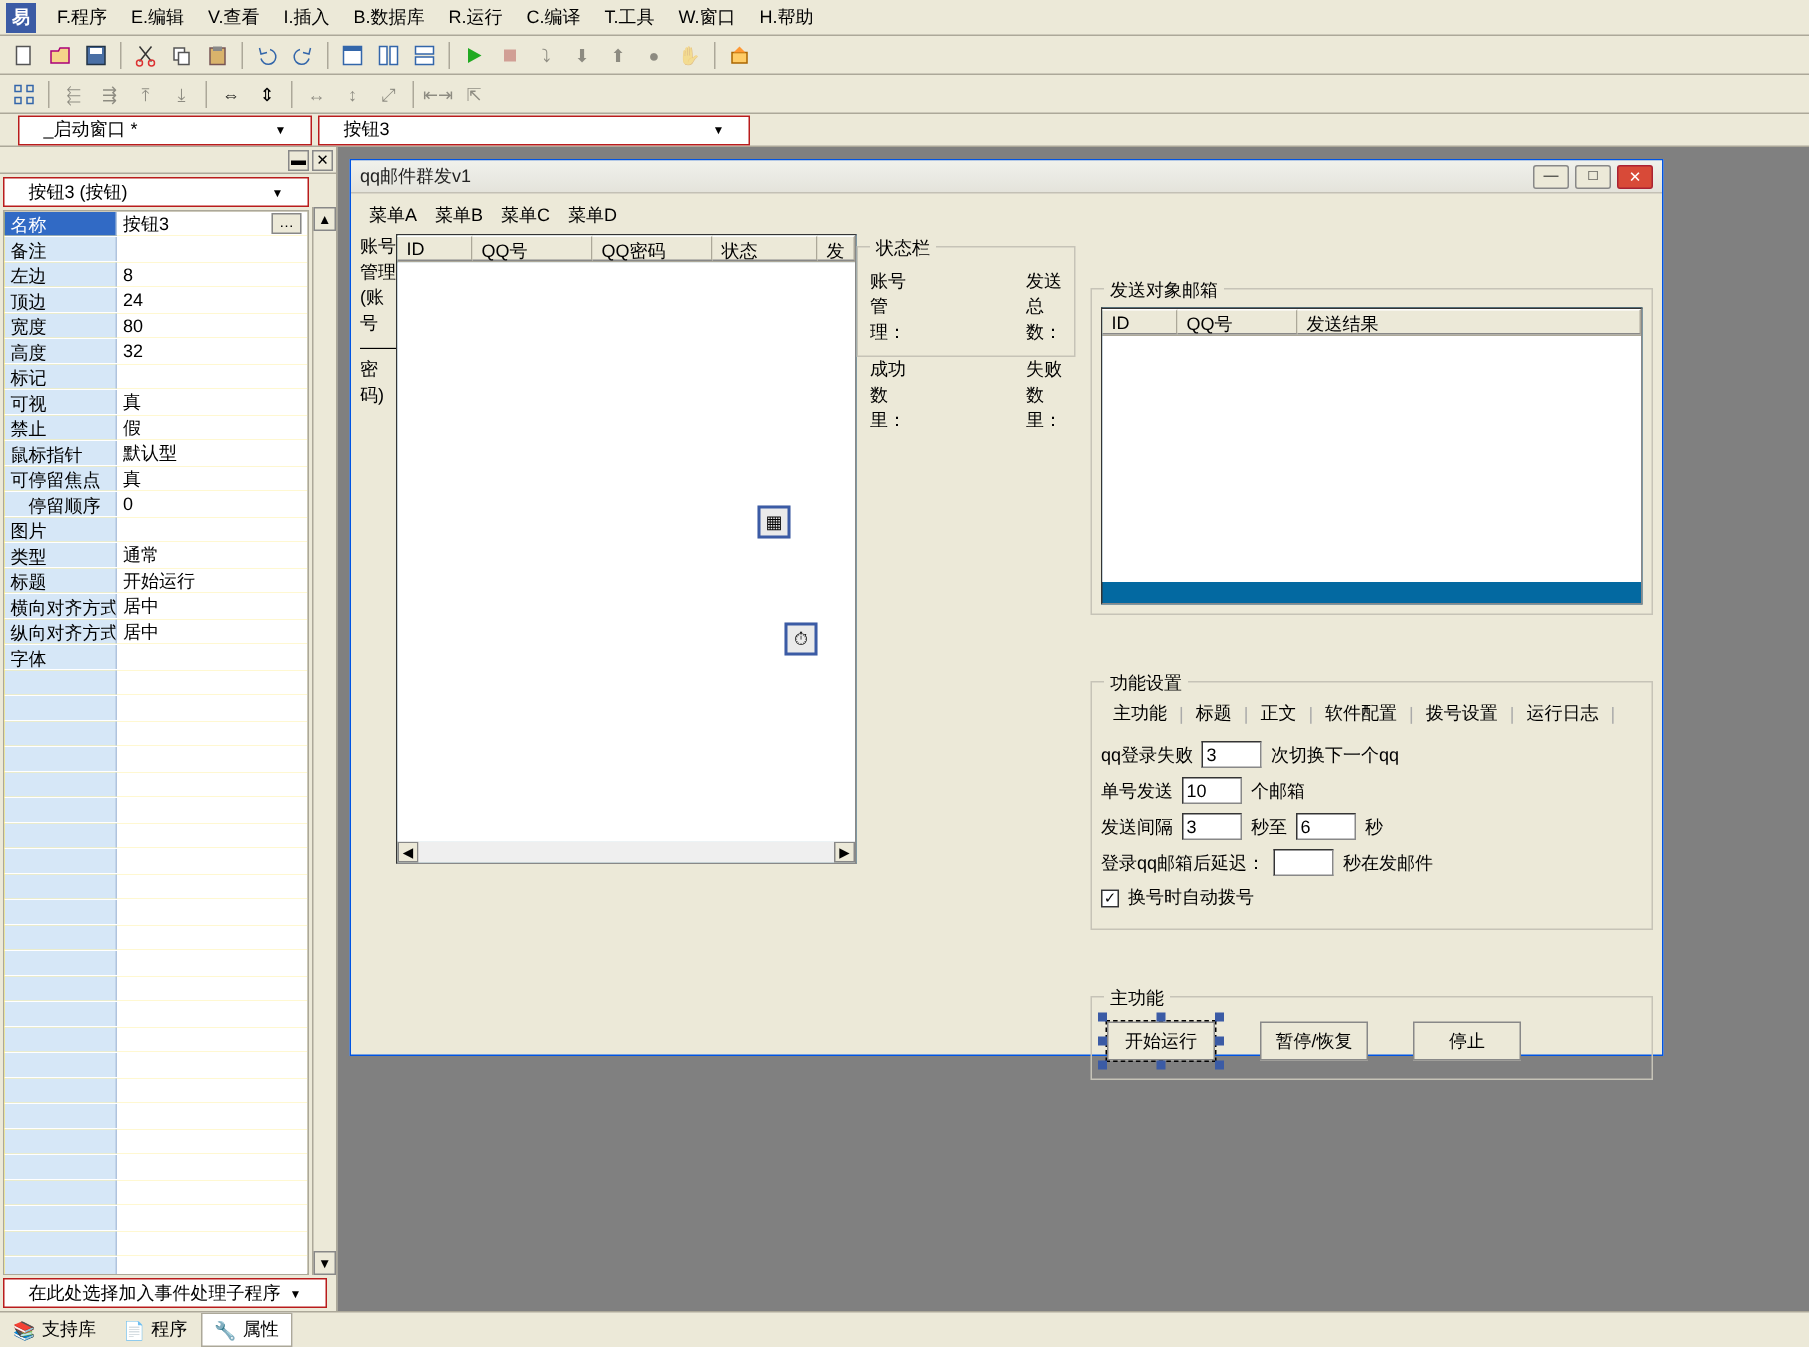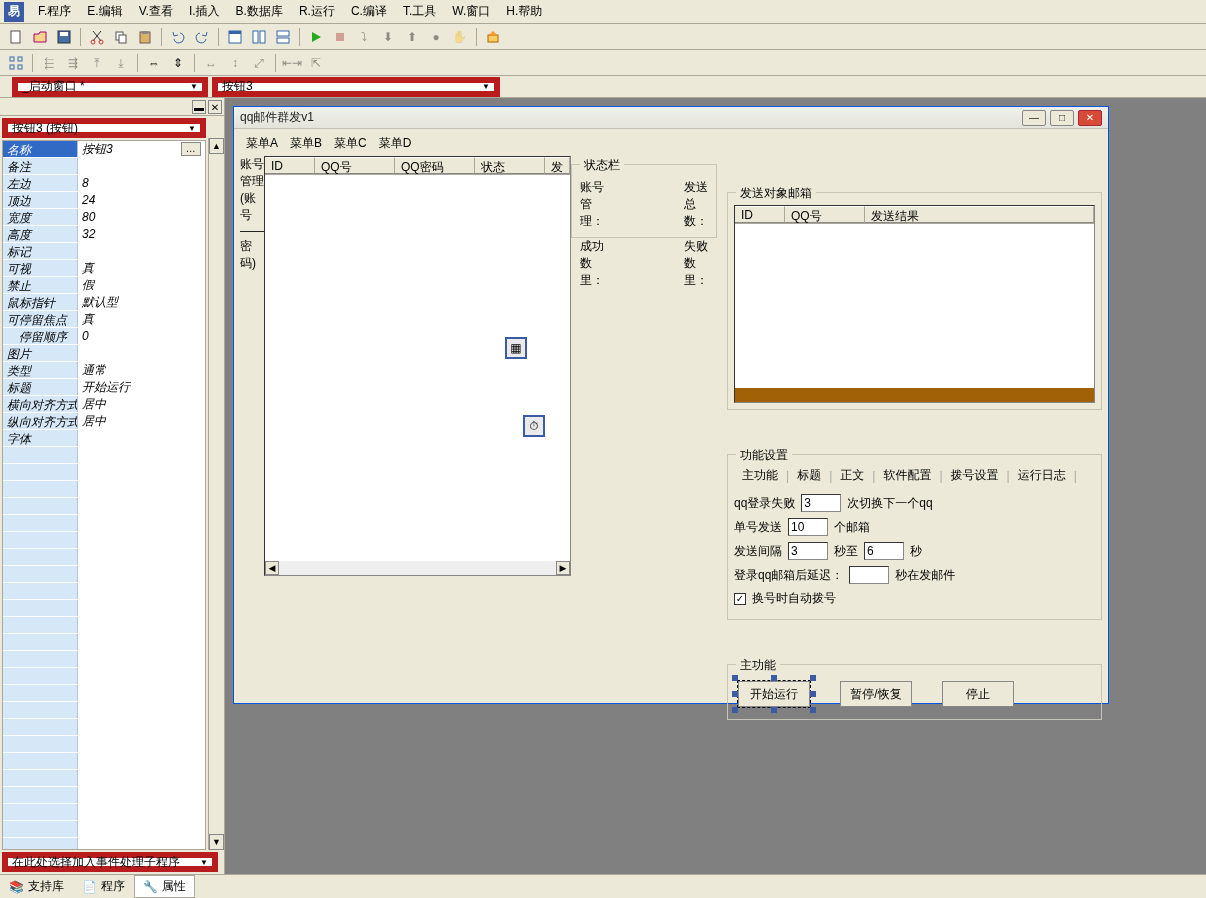--- a/index.html
+++ b/index.html
@@ -4,28 +4,28 @@
 <style>
 * { box-sizing: border-box; margin: 0; padding: 0; font-family: "SimSun", "宋体", sans-serif; font-size: 12px; }
 body { background: #ece9d8; overflow: hidden; width: 1206px; height: 898px; }
 .menubar { background: #ece9d8; height: 24px; display: flex; align-items: center; padding: 0 4px; border-bottom: 1px solid #aca899; }
 .menubar .logo { width: 20px; height: 20px; background: #3b5ba5; margin-right: 6px; display: flex; align-items: center; justify-content: center; color: #fff; font-weight: bold; }
 .menubar .menu-item { padding: 2px 8px; cursor: default; }
 .toolbar { background: #ece9d8; height: 26px; display: flex; align-items: center; padding: 2px 4px; border-bottom: 1px solid #aca899; }
 .toolbar .tbtn { width: 22px; height: 22px; display: flex; align-items: center; justify-content: center; margin: 0 1px; border: 1px solid transparent; }
 .toolbar .sep { width: 1px; height: 18px; background: #aca899; margin: 0 4px; }
 .dropdown-bar { background: #ece9d8; height: 22px; display: flex; align-items: center; padding: 2px 12px; gap: 4px; border-bottom: 1px solid #aca899; }
-.combo { background: #fff; border: 6px solid #b91c1c; height: 20px; padding: 0 4px; display: flex; align-items: center; justify-content: space-between; }
+.combo { background: #fff; border: 1px solid #b91c1c; height: 20px; padding: 0 16px; display: flex; align-items: center; justify-content: space-between; }
 .combo .tri { font-size: 8px; color: #000; }
 .main-area { display: flex; height: calc(100% - 24px - 26px - 26px - 22px - 24px); }
 .left-panel { width: 225px; background: #ece9d8; border-right: 1px solid #aca899; display: flex; flex-direction: column; }
 .panel-header { background: #ece9d8; height: 18px; display: flex; justify-content: flex-end; align-items: center; padding: 0 2px; border-bottom: 1px solid #aca899; }
 .panel-header .btn { width: 14px; height: 14px; font-size: 10px; text-align: center; line-height: 14px; margin-left: 2px; border: 1px solid #888; background: #ece9d8;}
 .prop-combo { margin: 2px; }
-.prop-grid { flex: 1; overflow-y: auto; background: #fde047; border: 1px solid #aca899; margin: 0 2px; font-style: italic; }
+.prop-grid { flex: 1; overflow-y: auto; background: #fde047; border: 1px solid #aca899; margin: 0 2px; }
 .prop-row { display: flex; height: 17px; border-bottom: 1px solid #fff; }
 .prop-label { width: 75px; background: #d6e7f7; padding: 1px 4px; border-right: 1px solid #b0c4de; white-space: nowrap; overflow: hidden; }
 .prop-label.indent { padding-left: 16px; }
 .prop-value { flex: 1; background: #fff; padding: 1px 4px; display: flex; align-items: center; justify-content: space-between; }
 .prop-row.selected .prop-label { background: #316ac5; color: #fff; }
 .prop-row.selected .prop-value { background: #fff; }
 .prop-value .dots { background: #ece9d8; border: 1px solid #888; padding: 0 4px; font-size: 10px; line-height: 12px; }
 .event-combo { margin: 2px; }
 .work-area { flex: 1; background: #808080; position: relative; overflow: hidden; }
 .designed-window { position: absolute; left: 8px; top: 8px; width: 876px; height: 598px; background: #ece9d8; border: 1px solid #0054e3; }
@@ -34,21 +34,21 @@
 .dw-title .wbtn { width: 24px; height: 16px; margin-left: 4px; border: 1px solid #888; background: #ece9d8; display: flex; align-items: center; justify-content: center; font-size: 10px; border-radius: 2px; }
 .dw-title .wbtn.close { background: #d84a38; color: #fff; border-color: #a23; }
 .dw-body { padding: 6px; height: calc(100% - 22px); }
 .dw-menus { display: flex; gap: 4px; padding: 0 2px 4px 2px; }
 .dw-menus span { padding: 0 4px; }
 .dw-columns { display: flex; gap: 10px; height: calc(100% - 18px); }
 .dw-col-left { flex: 1; display: flex; flex-direction: row; }
 .dw-col-right { width: 410px; display: flex; flex-direction: column; gap: 8px; }
 .groupbox { border: 1px solid #c6c3b7; position: relative; padding: 10px 6px 6px 6px; margin-top: 36px; }
 .groupbox .gb-title { position: absolute; top: -8px; left: 8px; background: #ece9d8; padding: 0 4px; }
-.listview { background: #a16207; border: 1px inset #888; height: 408px; position: relative; }
+.listview { background: #0369a1; border: 1px inset #888; height: 408px; position: relative; }
 .listcols { display: flex; background: #ece9d8; height: 18px; border-bottom: 1px solid #aca899; }
 .listcol { border-right: 1px solid #aca899; padding: 1px 6px; background: #ece9d8; border-top: 1px solid #fff; border-bottom: 1px solid #888; }
 .list-body { height: calc(100% - 18px - 14px); background: #fff; background-image: linear-gradient(to bottom, #fff 0, #fff 16px); position: relative; }
 .hscroll { height: 14px; background: #ece9d8; display: flex; align-items: center; }
 .hscroll .sb { width: 14px; height: 14px; border: 1px solid #888; background: #ece9d8; text-align: center; font-size: 9px; line-height: 12px; }
 .hscroll .track { flex: 1; height: 14px; background: #efefef; }
 .status-box { margin-top: 8px; }
 .status-box .line { padding: 4px 2px; display: flex; gap: 80px; }
 .small-listview { height: 198px; }
 .tabset { display: flex; align-items: center; margin: 0 0 8px 0; flex-wrap: wrap; }

